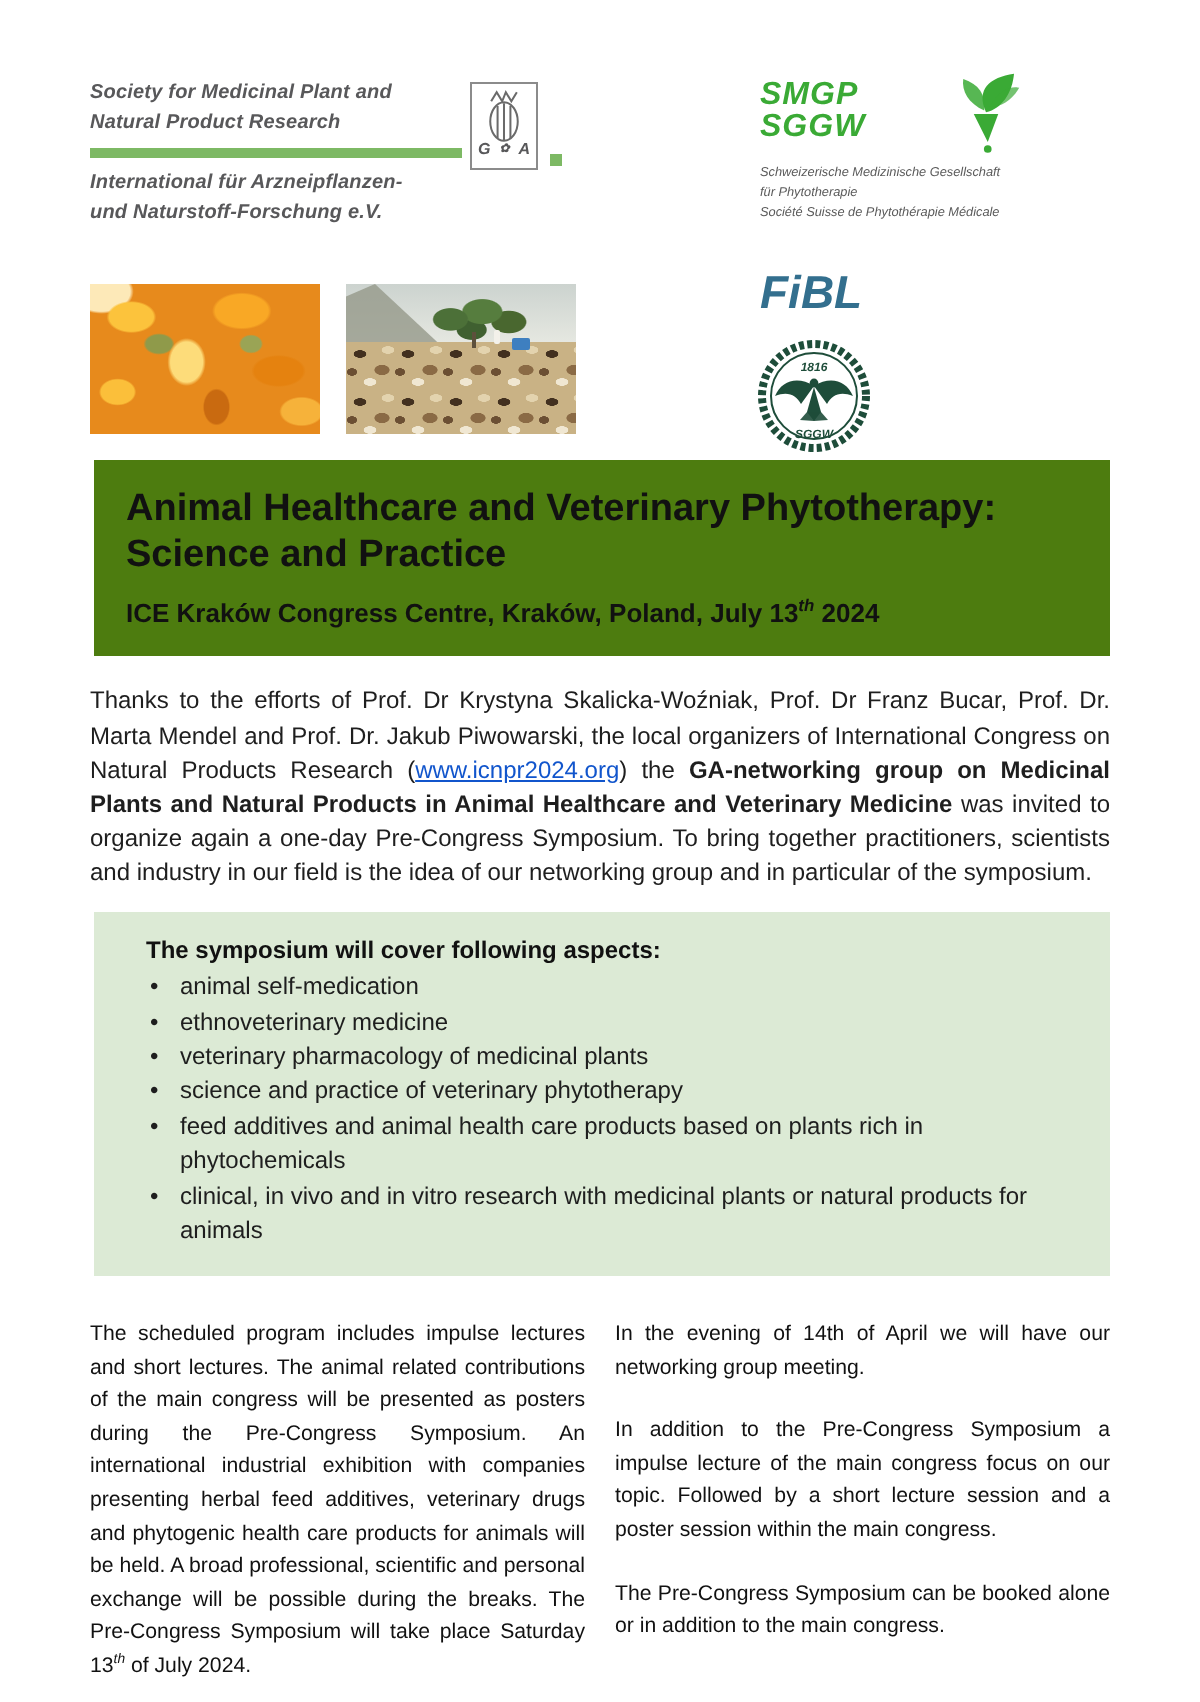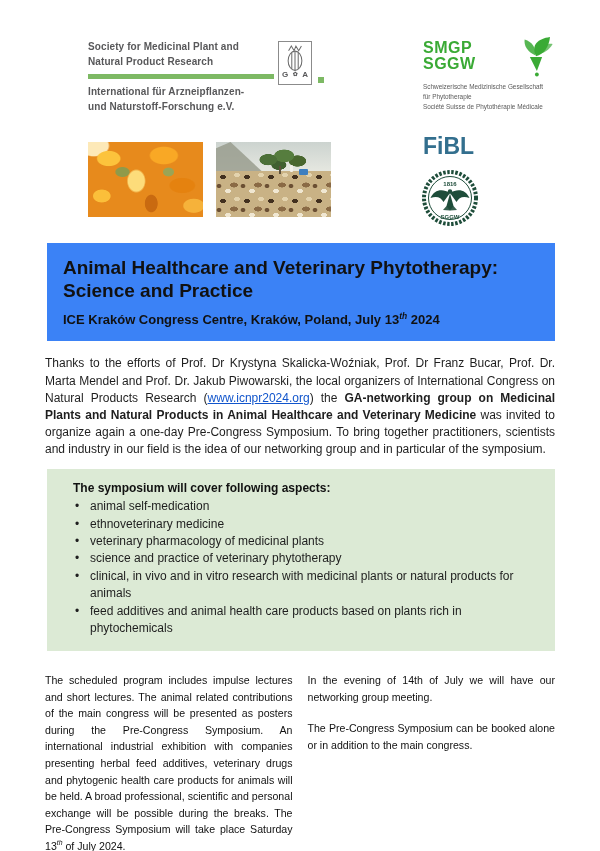--- a/index.html
+++ b/index.html
@@ -1,21 +1,21 @@
 <!DOCTYPE html>
 <html><head>
 <meta charset="utf-8">
 <style>
   * { margin:0; padding:0; box-sizing:border-box; }
   html,body { background:#ffffff; }
   body { font-family:"Liberation Sans", sans-serif; color:#1a1a1a; }
   .page { position:relative; width:600px; height:851px; background:#fff; padding:40px 45px 0 45px; overflow:hidden; }
 
   
-  .top-region { display:flex; justify-content:flex-end; align-items:flex-start; height:190px; }
+  .top-region { display:flex; justify-content:flex-start; align-items:flex-start; height:190px;font-style:italic; }
   .top-left { width:335px; }
 
   .ga-logo { position:relative; width:280px; height:80px; }
   .ga-line { font-size:10px; font-weight:700; color:#58585a; line-height:1.45; letter-spacing:.1px; }
   .ga-bar { width:186px; height:5px; background:#7db964; margin:5px 0 6px 0; }
   .ga-emblem { position:absolute; left:190px; top:1px; width:34px; height:44px; border:1px solid #8b8b8b; background:#fff; text-align:center; }
   .ga-emblem svg { display:block; margin:2px auto 0 auto; }
   .ga-emblem-letters { display:flex; justify-content:space-between; padding:0 3px; margin-top:-2px; font-size:8px; font-weight:700; color:#58585a; }
   .ga-flower { font-size:6px; color:#58585a; }
   .ga-square { position:absolute; left:230px; top:37px; width:6px; height:6px; background:#7db964; }
@@ -61,21 +61,21 @@
 
   .top-right { width:132px; padding-top:0; }
   .smgp { display:flex; align-items:flex-start;gap:40px; }
   .smgp-abbr { font-size:16px; font-weight:700; line-height:1.0; letter-spacing:.5px; }
   .smgp svg { margin-left:2px; margin-top:-4px; }
   .smgp-sub { margin-top:4px; font-size:6.4px; line-height:1.55; color:#5a5a5a; width:132px; }
   .fibl { margin-top:21px; font-size:23px; font-weight:700; letter-spacing:0; }
   .sggw { margin-top:9px; margin-left:-2px; }
 
   
-  .title-band { margin-top:13px; margin-left:2px; background:#3b82f6; padding:13px 16px 14px 16px; }
+  .title-band { margin-left:2px; background:#4d7c0f; padding:13px 16px 14px 16px; }
   .title-band h1 { font-size:19px; font-weight:700; line-height:1.22; color:#111; }
   .title-sub { margin-top:10px; font-size:13px; font-weight:700; color:#111; }
   .title-sub sup, .col sup { font-size:65%; vertical-align:super; line-height:0;font-style:italic; }
 
   
   .intro { margin-top:14px; font-size:12px; line-height:1.43; text-align:justify; color:#1e1e1e; }
   .intro a { color:#1155cc; text-decoration:underline; }
   .intro b { font-weight:700; }
 
   
@@ -186,28 +186,29 @@
 
   <p class="intro"><span>Thanks to the efforts of Prof. Dr Krystyna Skalicka-Woźniak, Prof. Dr Franz Bucar, Prof. Dr. Marta Mendel and Prof. Dr. Jakub Piwowarski, the local organizers of International Congress on Natural Products Research (</span><a href="#">www.icnpr2024.org</a><span>) the </span><b>GA-networking group on Medicinal Plants and Natural Products in Animal Healthcare and Veterinary Medicine</b><span> was invited to organize again a one-day Pre-Congress Symposium. To bring together practitioners, scientists and industry in our field is the idea of our networking group and in particular of the symposium.</span></p>
 
   <div class="aspects">
     <h2>The symposium will cover following aspects:</h2>
     <ul>
       <li>animal self-medication</li>
       <li>ethnoveterinary medicine</li>
       <li>veterinary pharmacology of medicinal plants</li>
       <li>science and practice of veterinary phytotherapy</li>
+      <li>feed additives and animal health care products based on plants rich in phytochemicals</li>
       <li>clinical, in vivo and in vitro research with medicinal plants or natural products for animals</li>
-      <li>feed additives and animal health care products based on plants rich in phytochemicals</li>
     </ul>
   </div>
 
   <div class="cols">
     <div class="col">
       <p><span>The scheduled program includes impulse lectures and short lectures. The animal related contributions of the main congress will be presented as posters during the Pre-Congress Symposium. An international industrial exhibition with companies presenting herbal feed additives, veterinary drugs and phytogenic health care products for animals will be held. A broad professional, scientific and personal exchange will be possible during the breaks. The Pre-Congress Symposium will take place Saturday 13</span><sup>th</sup><span> of July 2024.</span></p>
     </div>
     <div class="col">
-      <p>In the evening of 14th of July we will have our networking group meeting.</p>
+      <p>In the evening of 14th of April we will have our networking group meeting.</p>
+      <p>In addition to the Pre-Congress Symposium a impulse lecture of the main congress focus on our topic. Followed by a short lecture session and a poster session within the main congress.</p>
       <p>The Pre-Congress Symposium can be booked alone or in addition to the main congress.</p>
     </div>
   </div>
 
 </div>
 
 </body></html>

